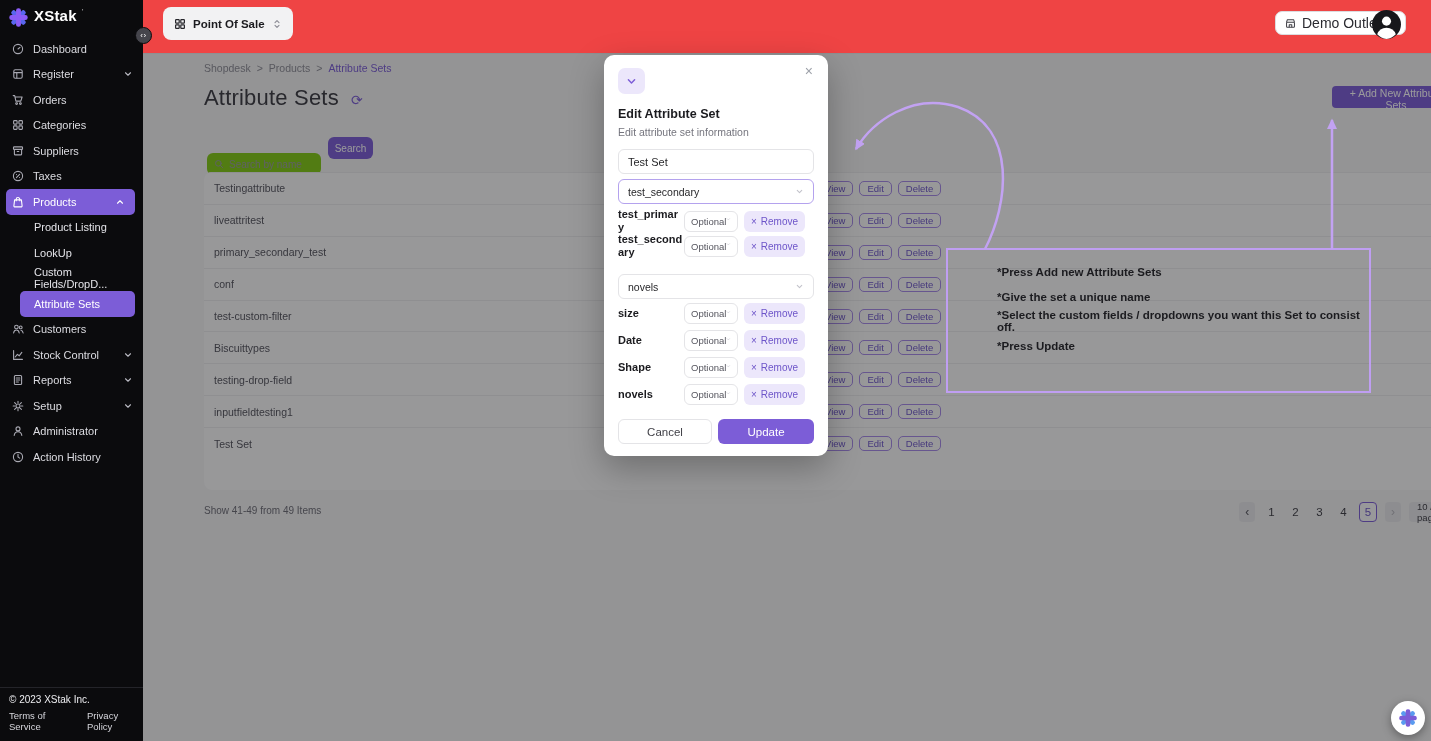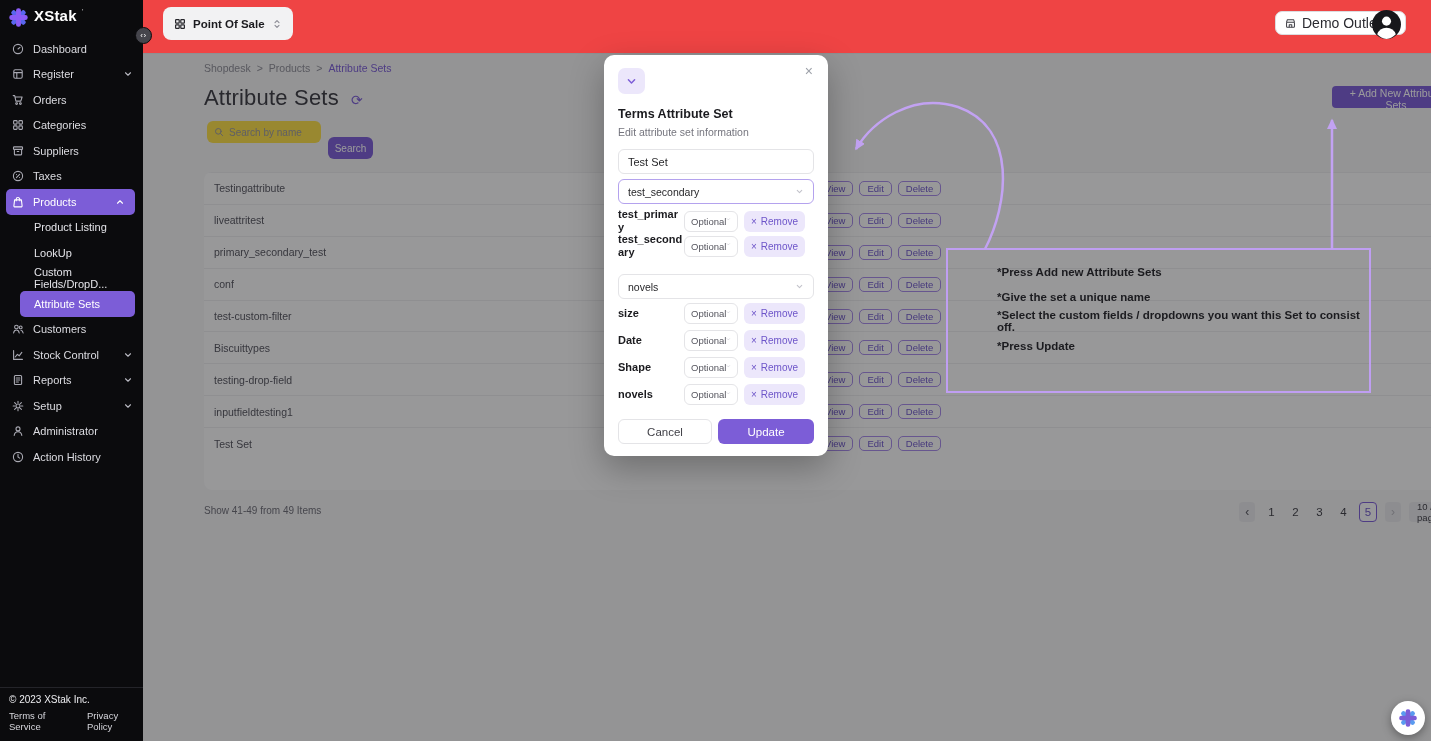--- a/index.html
+++ b/index.html
@@ -47,21 +47,21 @@
   
   .main{position:absolute;left:143px;top:53px;width:1288px;height:688px;background:#f4f4f5;margin-left:44px;}
   .breadcrumb{position:absolute;left:17px;top:9px;font-size:10.5px;color:#8e8e97;display:flex;gap:6px;align-items:center}
   .breadcrumb .bc-link{cursor:pointer}
   .breadcrumb .bc-current{color:var(--accent,#7c5dd7);cursor:pointer}
   .page-title-row{position:absolute;left:17px;top:32px;display:flex;align-items:center;gap:12px}
   .page-title{font-size:22px;font-weight:500;color:#3b3b42;letter-spacing:.2px}
   .refresh{font-size:14px;color:var(--accent,#7c5dd7);cursor:pointer;margin-top:3px}
   .add-btn{position:absolute;left:1145px;top:33px;width:128px;height:22px;background:var(--accent,#7c5dd7);
            border:none;border-radius:4px;color:#fff;font-size:10.5px;cursor:pointer}
-  .search-box{position:absolute;left:20px;top:68px;width:114px;height:22px;background:#fde047;border-radius:6px;
+  .search-box{position:absolute;left:20px;top:100px;width:114px;height:22px;background:#84cc16;border-radius:6px;
               display:flex;align-items:center;gap:5px;padding:0 7px;box-sizing:border-box}
   .search-box .sb-ic{width:10px;height:10px;color:#9a9aa3;flex:none}
   .search-box input{border:none;background:transparent;width:100%;font-size:10px;color:#3f3f46;padding:0}
   .search-box input::placeholder{color:#9a9aa3}
   .search-btn{position:absolute;left:141px;top:84px;width:45px;height:22px;background:var(--accent,#7c5dd7);
               border:none;border-radius:6px;color:#fff;font-size:10px;cursor:pointer}
   .card{position:absolute;left:17px;top:119px;width:1256px;height:318px;background:#fbfbfc;border-radius:8px;overflow:hidden}
   .t-head{height:31px;display:flex;align-items:center;padding-left:10px;font-size:10.5px;font-weight:bold;color:#3f3f46;background:#f7f7f8}
   .t-row{position:relative;height:31.9px;display:flex;align-items:center;border-top:1px solid #ececee;
          font-size:10.5px;color:#55555e;padding-left:10px;box-sizing:border-box}
@@ -481,21 +481,21 @@
 
   <div class="modal">
     <button class="m-iconbtn">
       <span>
           <svg viewBox="0 0 12 12" fill="none" stroke="currentColor" stroke-width="1.6" stroke-linecap="round" stroke-linejoin="round">
             <path d="M2.6 4.2L6 7.6l3.4-3.4"></path>
           </svg>
         </span>
     </button>
     <button class="m-close">×</button>
-    <div class="m-title">Terms Attribute Set</div>
+    <div class="m-title">Edit Attribute Set</div>
     <div class="m-sub">Edit attribute set information</div>
 
     <input class="m-input" value="Test Set" style="">
 
     <div class="m-select focused" style="top:124px">
       <span>test_secondary</span>
       <span class="msel-chev">
           <svg viewBox="0 0 12 12" fill="none" stroke="currentColor" stroke-width="1.4" stroke-linecap="round" stroke-linejoin="round">
             <path d="M3 4.5l3 3 3-3"></path>
           </svg>

